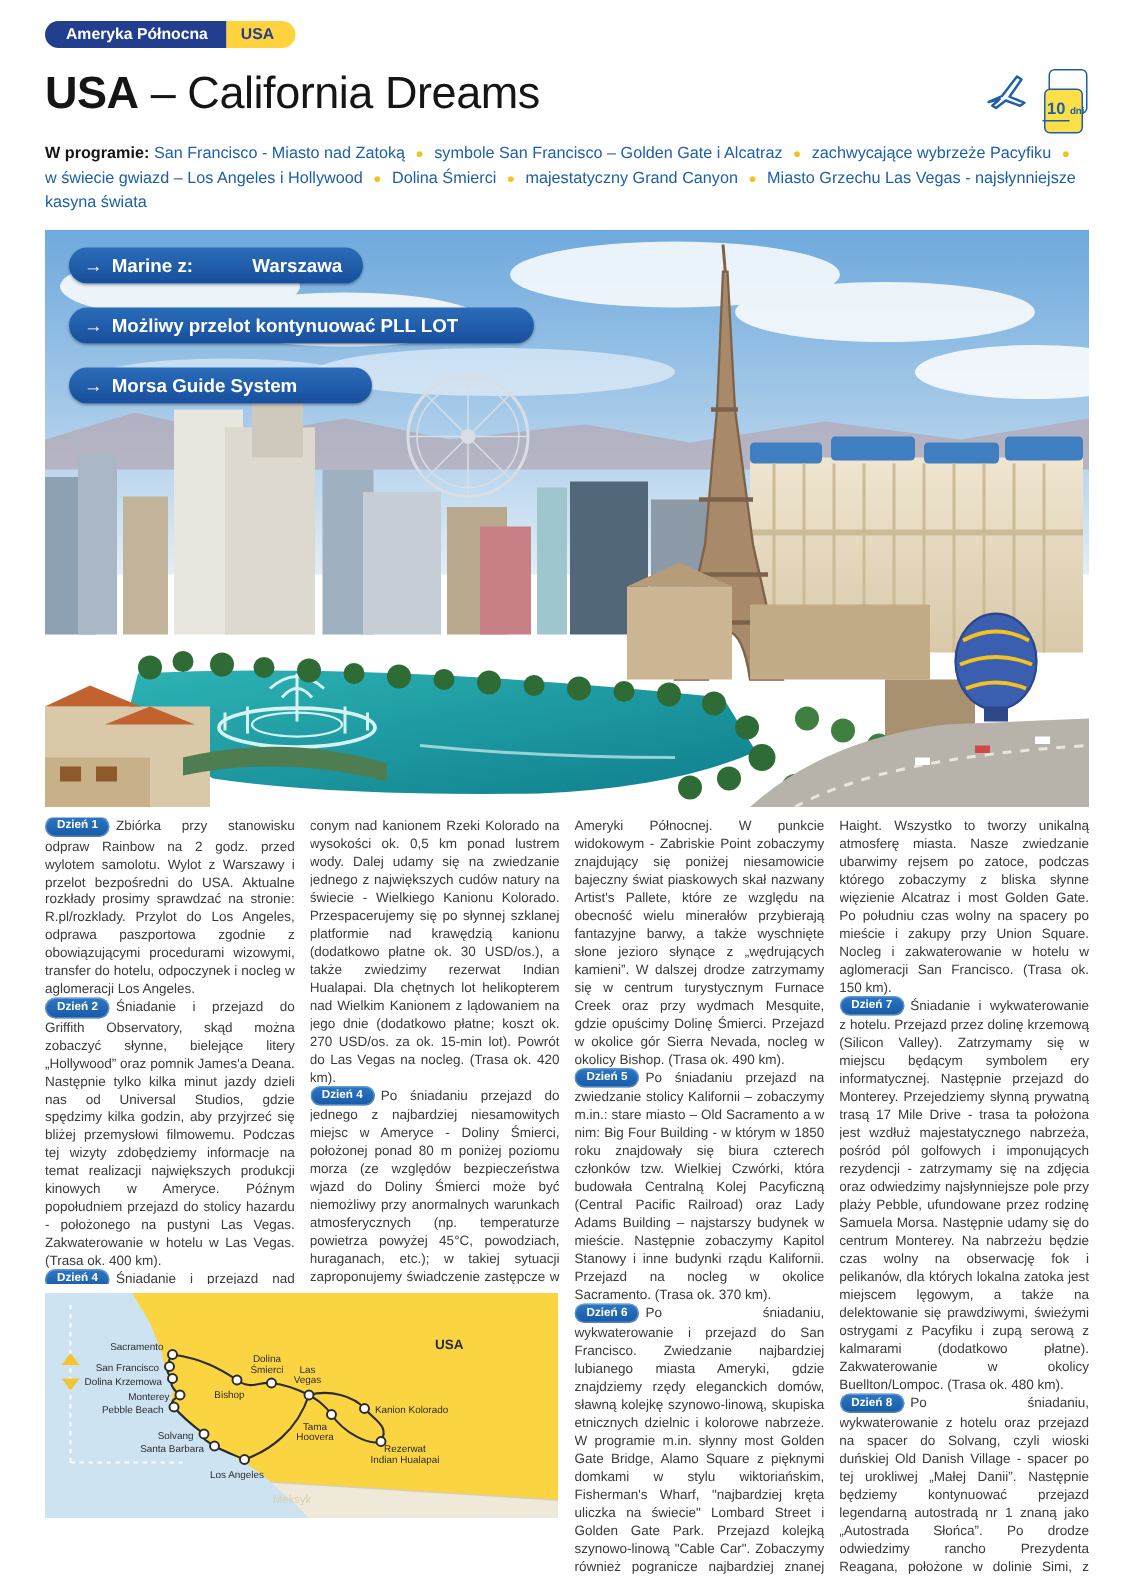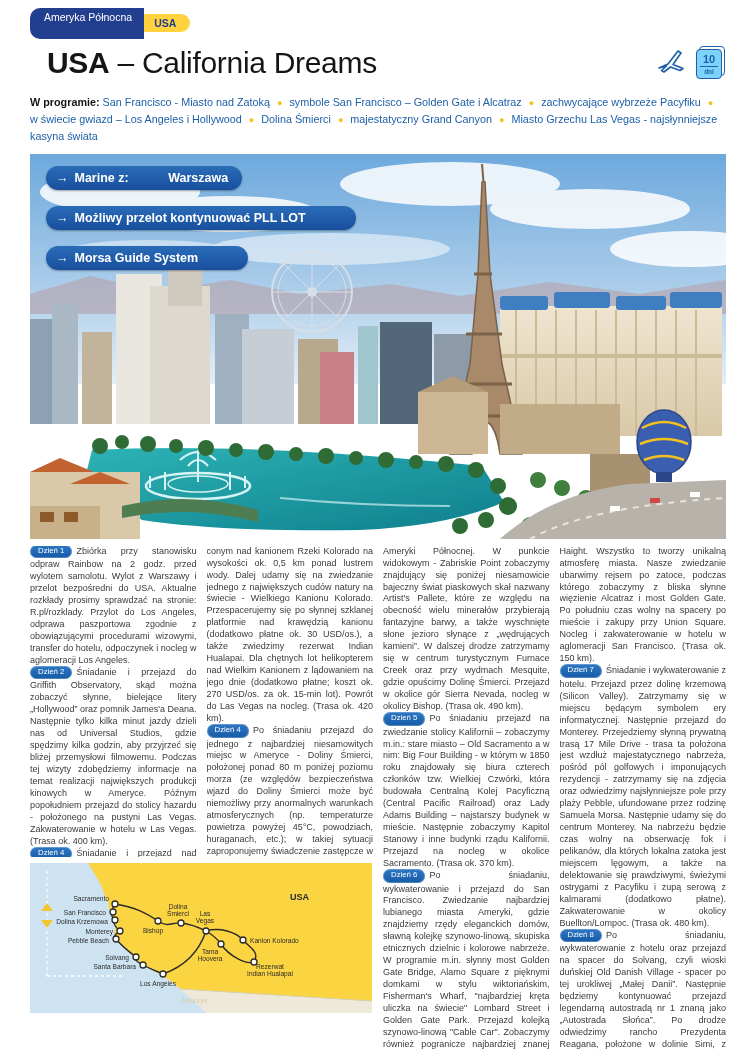--- a/index.html
+++ b/index.html
@@ -6,40 +6,40 @@
   html,body { background:#fff; }
   body {
     width:756px; height:1051px; position:relative; overflow:hidden;
     font-family:"Liberation Sans", sans-serif; color:#3a3a3a;
   }
   .page { position:absolute; inset:0; padding:14px 30px 0 30px; }
 
   
   .badge-row { display:flex; align-items:center; height:18px; }
   .badge-region {
-    background:#223e8f; color:#fff; font-size:10.5px; font-weight:normal;
-    padding:3px 12px 16px 14px; border-radius:10px 0 0 10px; line-height:12px;
+    background:#223e8f; color:#fff; font-size:10.5px; font-weight:bold;
+    padding:3px 12px 3px 14px; border-radius:10px 0 0 10px; line-height:12px;
   }
   .badge-country {
     background:#ffd23e; color:#223e8f; font-size:10.5px; font-weight:bold;
     padding:3px 14px 3px 10px; border-radius:0 10px 10px 0; line-height:12px;
   }
 
   
-  .title-row { display:flex; align-items:center; margin-top:14px;margin-left:17px; }
+  .title-row { display:flex; align-items:center; margin-top:14px; }
   .page-title { font-size:30px; color:#151515; letter-spacing:-0.3px; }
   .page-title .t-bold { font-weight:bold; }
   .page-title .t-rest { font-weight:normal; }
   .title-icons { margin-left:auto; display:flex; align-items:center; gap:10px; }
   .dni-badge { position:relative; width:30px; height:34px; }
   .dni-badge .back { position:absolute; left:3px; top:0; width:26px; height:30px;
     border:1.5px solid #1d5fa8; border-radius:4px; background:#fff; }
-  .dni-badge .front { position:absolute; left:0; top:3px; width:26px; height:30px;
-    border:1.5px solid #1d5fa8; border-radius:4px; background:#7dd3fc;
-    display:flex; flex-direction:column; align-items:center; justify-content:center; }
+  .dni-badge .front { position:absolute; left:0; top:13px; width:26px; height:30px;
+    border:1.5px solid #1d5fa8; border-radius:4px; background:#fde047;
+    display:flex; flex-direction:row; align-items:center; justify-content:center; }
   .dni-badge .num { font-size:11px; font-weight:bold; color:#1d5fa8; line-height:12px;
     border-bottom:1px solid #1d5fa8; padding:0 3px 1px; }
   .dni-badge .unit { font-size:6.5px; font-weight:bold; color:#1d5fa8; line-height:8px; margin-top:1px; }
 
   
   .program { margin-top:14px; font-size:10.8px; line-height:1.55; color:#1d5fa8; width:696px; }
   .program .plabel { color:#151515; font-weight:bold;margin-top:42px; }
   .program .dotsep { color:#f3c220; font-size:9px; padding:0 4px; }
 
   
@@ -59,21 +59,21 @@
   
   .itinerary {
     margin-top:7px; display:grid; grid-template-columns:repeat(4, 1fr);
     grid-template-rows:311px auto; column-gap:10px; row-gap:6px; width:696px;
   }
   .col { font-size:9px; line-height:1.33; text-align:justify; color:#3a3a3a; overflow:hidden; }
   .col.tall { grid-row:1 / 3; }
   .seg { }
   .day-pill {
     display:inline-block; background:linear-gradient(#2f77c4,#155aa6); color:#fff;
-    font-size:7.8px; font-weight:normal; border-radius:8px; padding:1px 8px 2px;
+    font-size:7.8px; font-weight:bold; border-radius:8px; padding:1px 8px 2px;
     margin-right:4px; position:relative; top:-1px; box-shadow:inset 0 0 0 1px rgba(255,255,255,.25);
   }
 
   
   .map-box { grid-column:1 / 3; grid-row:2; position:relative; }
   .map-box svg { display:block; }
 </style>
 </head>
 <body>
 

